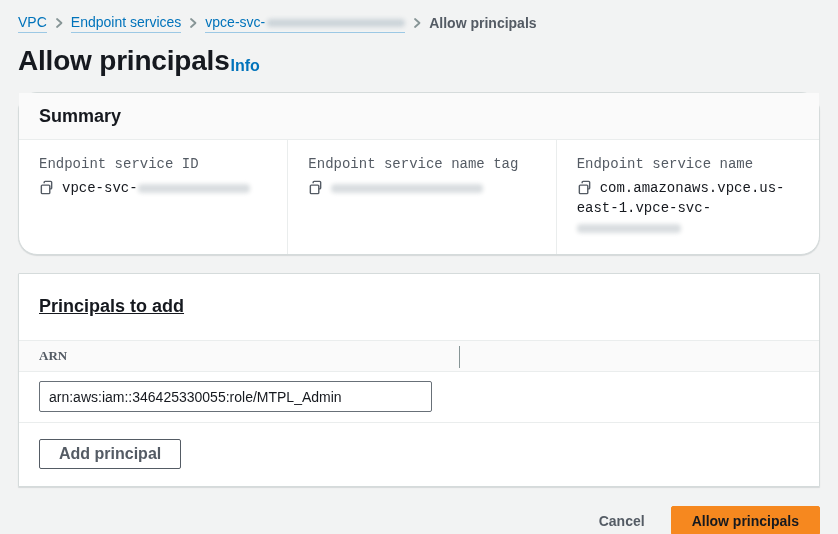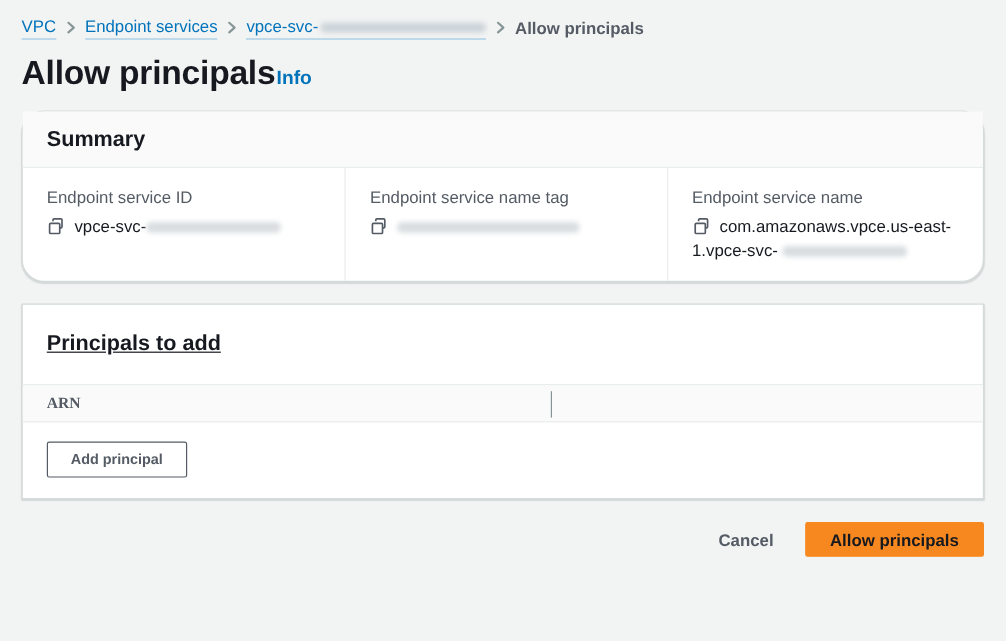--- a/index.html
+++ b/index.html
@@ -37,38 +37,38 @@
   .info-link{font-size:16px;font-weight:700;color:var(--link);text-decoration:none;position:relative;top:-3px;left:1px;cursor:pointer;}
 
   
   .card{background:#fff;border:1px solid var(--border-card);box-shadow:0 1px 1px rgba(0,28,36,.12);border-radius:1px;}
   .card.summary{margin-top:14px;border-radius:19px;}
   .card-header{background:#fafafa;border-bottom:1px solid var(--border-light);padding:12px 20px;}
   .card-header h2{font-size:18px;font-weight:700;color:var(--text-dark);line-height:22px;}
 
   
   .summary-grid{display:flex;}
-  .summary-col{padding:15px 18px 16px 20px;width:269px;}
+  .summary-col{padding:15px 18px 16px 20px;width:269px;font-family:Liberation Mono, monospace;}
   .summary-col + .summary-col{border-left:1px solid var(--border-light);}
   .summary-col:last-child{width:264px;}
   .field-label{color:var(--text-gray);font-size:14px;line-height:18px;margin-bottom:5px;}
   .field-value{font-size:14px;line-height:20px;color:var(--text-dark);}
   .copy-btn{display:inline-block;vertical-align:-3px;margin-right:8px;cursor:pointer;background:none;border:none;padding:0;}
 
   
   .card.principals{margin-top:18px;}
   .principals-heading{padding:21px 20px 23px 20px;text-decoration:underline;}
   .principals-heading h2{font-size:18px;font-weight:700;line-height:22px;}
   .table-header-row{position:relative;display:flex;align-items:flex-end;background:#fafafa;border-top:1px solid var(--border-light);border-bottom:1px solid var(--border-light);padding:7px 20px;height:32px;font-family:Liberation Serif, serif;}
   .col-label{font-size:13px;font-weight:700;color:var(--text-gray);}
   .col-divider{position:absolute;left:440px;top:5px;width:1px;height:22px;background:#879596;}
   .input-row{padding:9px 20px 10px 20px;border-bottom:1px solid var(--border-light);}
   .arn-input{width:393px;height:31px;padding:4px 9px;font-family:"Liberation Sans","DejaVu Sans",sans-serif;font-size:14px;color:var(--text-dark);border:1px solid #687078;border-radius:2px;background:#fff;}
   .button-row{padding:16px 20px 17px 20px;}
-  .btn-secondary{background:#fff;border:1px solid var(--text-gray);border-radius:2px;color:var(--text-gray);font-weight:700;font-size:12px;padding:5px 19px;height:30px;cursor:pointer;font-family:inherit;text-align:right;}
+  .btn-secondary{background:#fff;border:1px solid var(--text-gray);border-radius:2px;color:var(--text-gray);font-weight:700;font-size:16px;padding:5px 19px;height:30px;cursor:pointer;font-family:inherit;text-align:right;}
 
   
   .footer-actions{display:flex;justify-content:flex-end;align-items:center;gap:26px;margin-top:19px;}
   .btn-link{background:none;border:none;color:var(--text-gray);font-weight:700;font-size:14px;cursor:pointer;font-family:inherit;padding:0;}
   .btn-primary{background:var(--primary-button);border:1px solid var(--primary-button);border-radius:2px;color:#16191f;font-weight:700;font-size:14px;padding:5px 20px;height:29px;cursor:pointer;font-family:inherit;}
 
   .icon-svg{display:block;}
 </style>
 </head>
 <body>
@@ -153,20 +153,23 @@
   <section class="card principals">
     <div class="principals-heading">
       <h2>Principals to add</h2>
     </div>
 
     <div class="table-header-row">
       <span class="col-label">ARN</span>
       <span class="col-divider"></span>
     </div>
 
+    <div class="input-row">
+      <input class="arn-input" type="text" value="arn:aws:iam::346425330055:role/MTPL_Admin" style="">
+    </div>
 
     <div class="button-row">
       <button class="btn-secondary">Add principal</button>
     </div>
   </section>
 
   <div class="footer-actions">
     <button class="btn-link">Cancel</button>
     <button class="btn-primary">Allow principals</button>
   </div>

